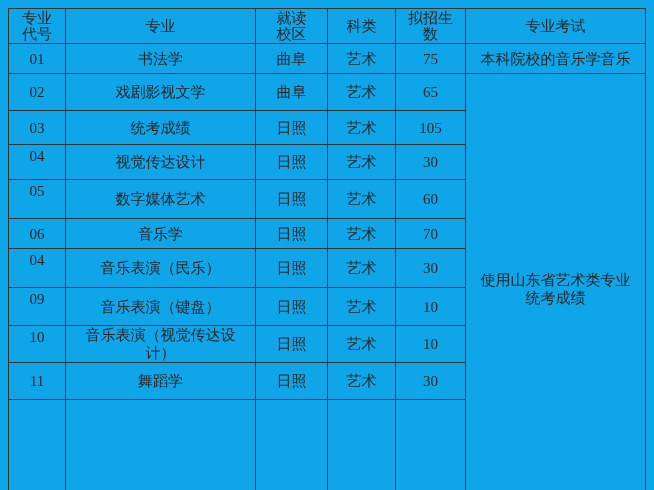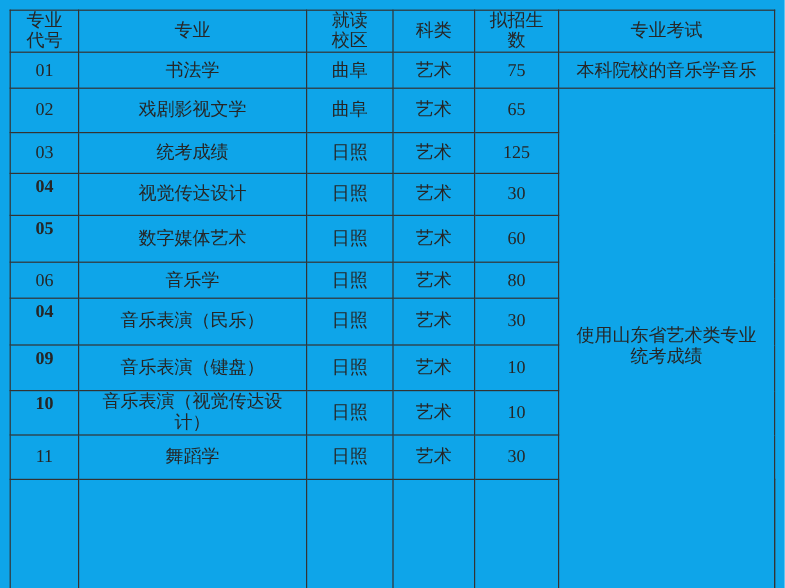--- a/index.html
+++ b/index.html
@@ -51,21 +51,21 @@
   tbody tr:nth-child(4)  { height: 35px; }
   tbody tr:nth-child(5)  { height: 39px; }
   tbody tr:nth-child(6)  { height: 30px; margin-top: 24px; }
   tbody tr:nth-child(7)  { height: 39px; }
   tbody tr:nth-child(8)  { height: 38px; }
   tbody tr:nth-child(9)  { height: 37px; }
   tbody tr:nth-child(10) { height: 37px; }
   tbody tr:nth-child(11) { height: 85px; }
 
   td.major { white-space: pre-line; padding: 0 6px; }
-  td.vtop  { vertical-align: top; padding-top: 2px; font-weight: bold; }
+  td.vtop  { vertical-align: top; padding-top: 2px; }
 
   td.exam-merged { position: relative; padding: 0; }
   .exam-note {
     position: absolute;
     left: 0;
     right: 0;
     transform: translateY(-50%);
     white-space: pre-line;
     line-height: 18px;
   }
@@ -123,42 +123,42 @@
           <div class="exam-note note-1">使用山东省艺术类专业
 统考成绩</div>
 
         </td>
       </tr>
       <tr>
         <td>03</td>
         <td class="major">统考成绩</td>
         <td>日照</td>
         <td>艺术</td>
-        <td>125</td>
+        <td>105</td>
       </tr>
       <tr>
         <td class="vtop">04</td>
         <td class="major">视觉传达设计</td>
         <td>日照</td>
         <td>艺术</td>
         <td>30</td>
       </tr>
       <tr>
         <td class="vtop">05</td>
         <td class="major">数字媒体艺术</td>
         <td>日照</td>
         <td>艺术</td>
         <td>60</td>
       </tr>
       <tr>
         <td>06</td>
         <td class="major">音乐学</td>
         <td>日照</td>
         <td>艺术</td>
-        <td>80</td>
+        <td>70</td>
       </tr>
       <tr>
         <td class="vtop">04</td>
         <td class="major">音乐表演（民乐）</td>
         <td>日照</td>
         <td>艺术</td>
         <td>30</td>
       </tr>
       <tr>
         <td class="vtop">09</td>

